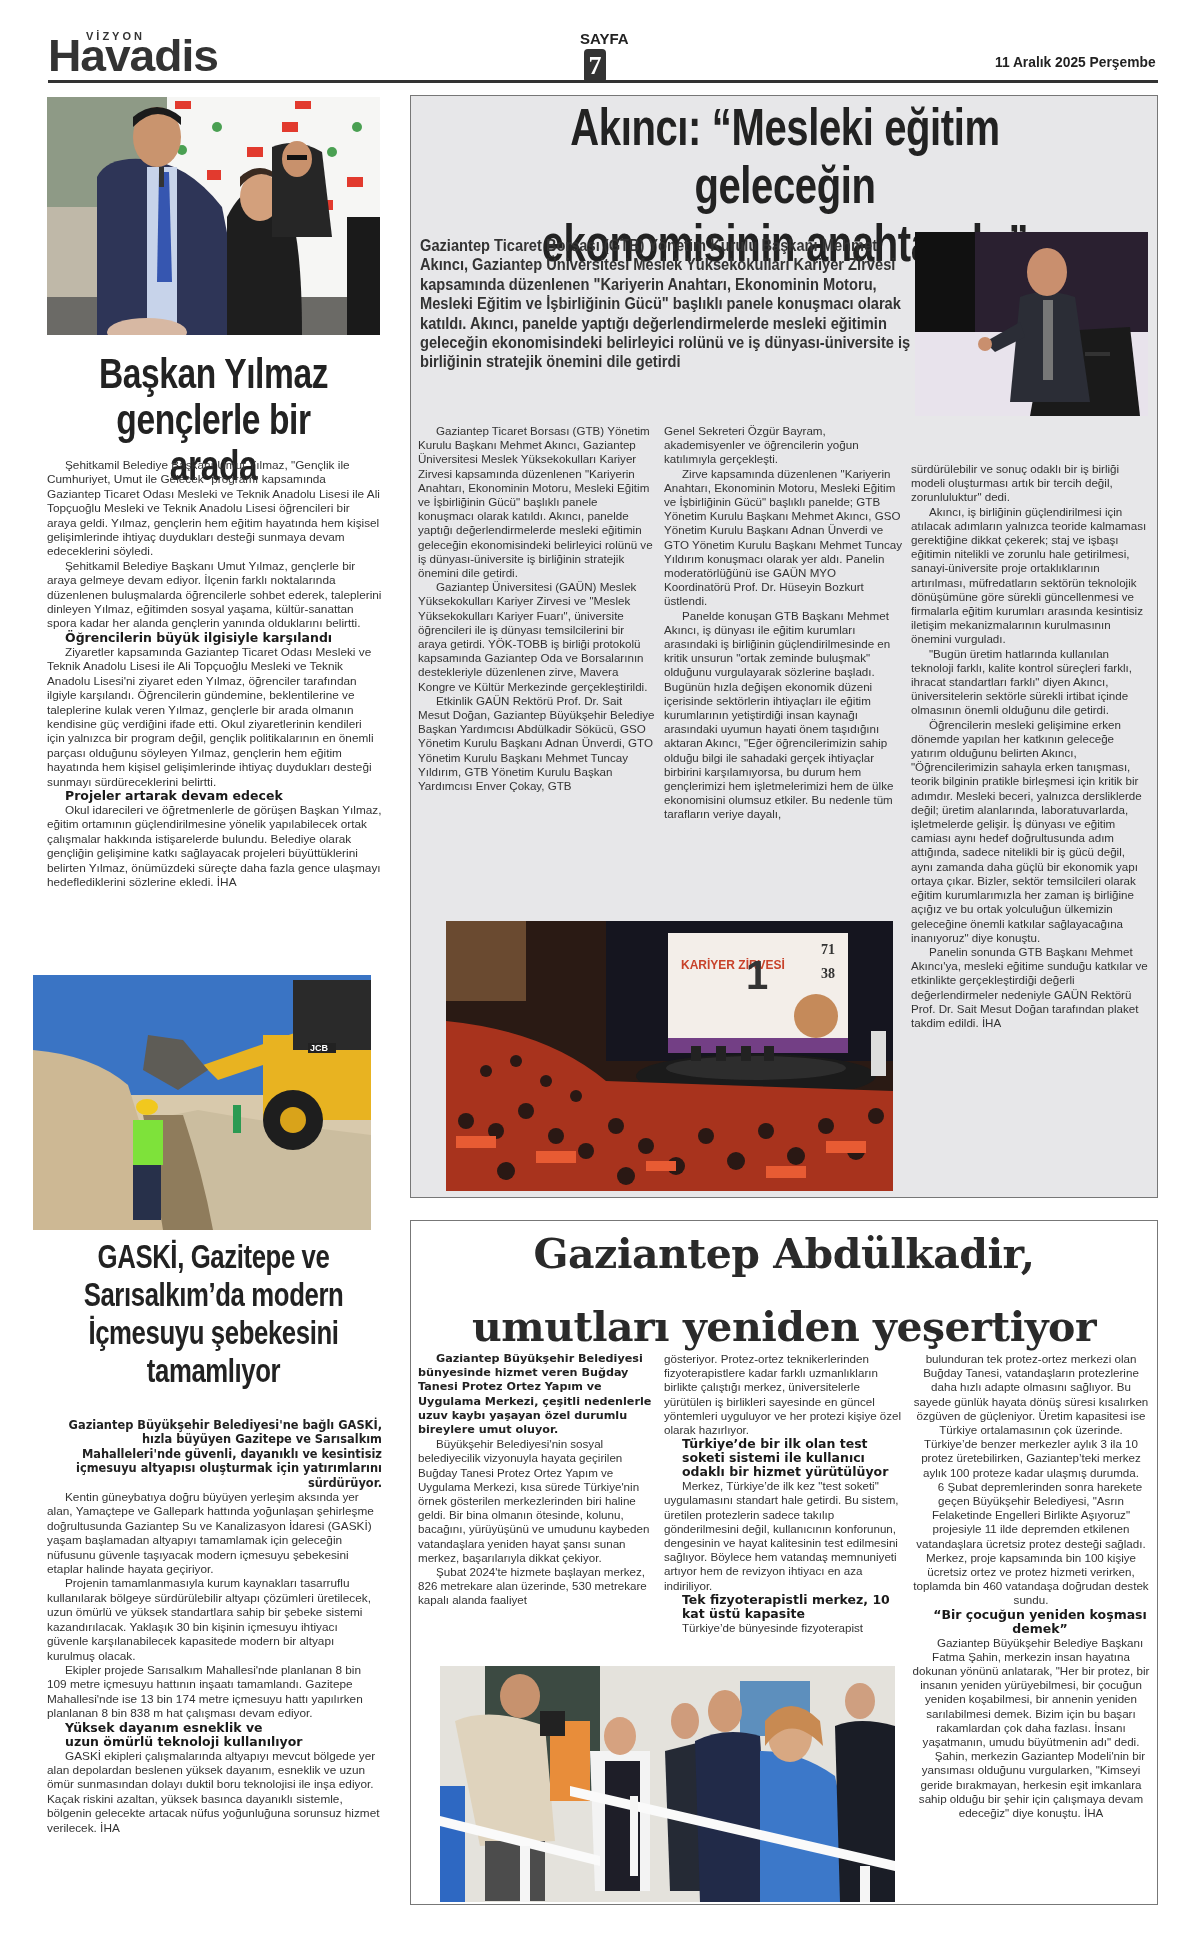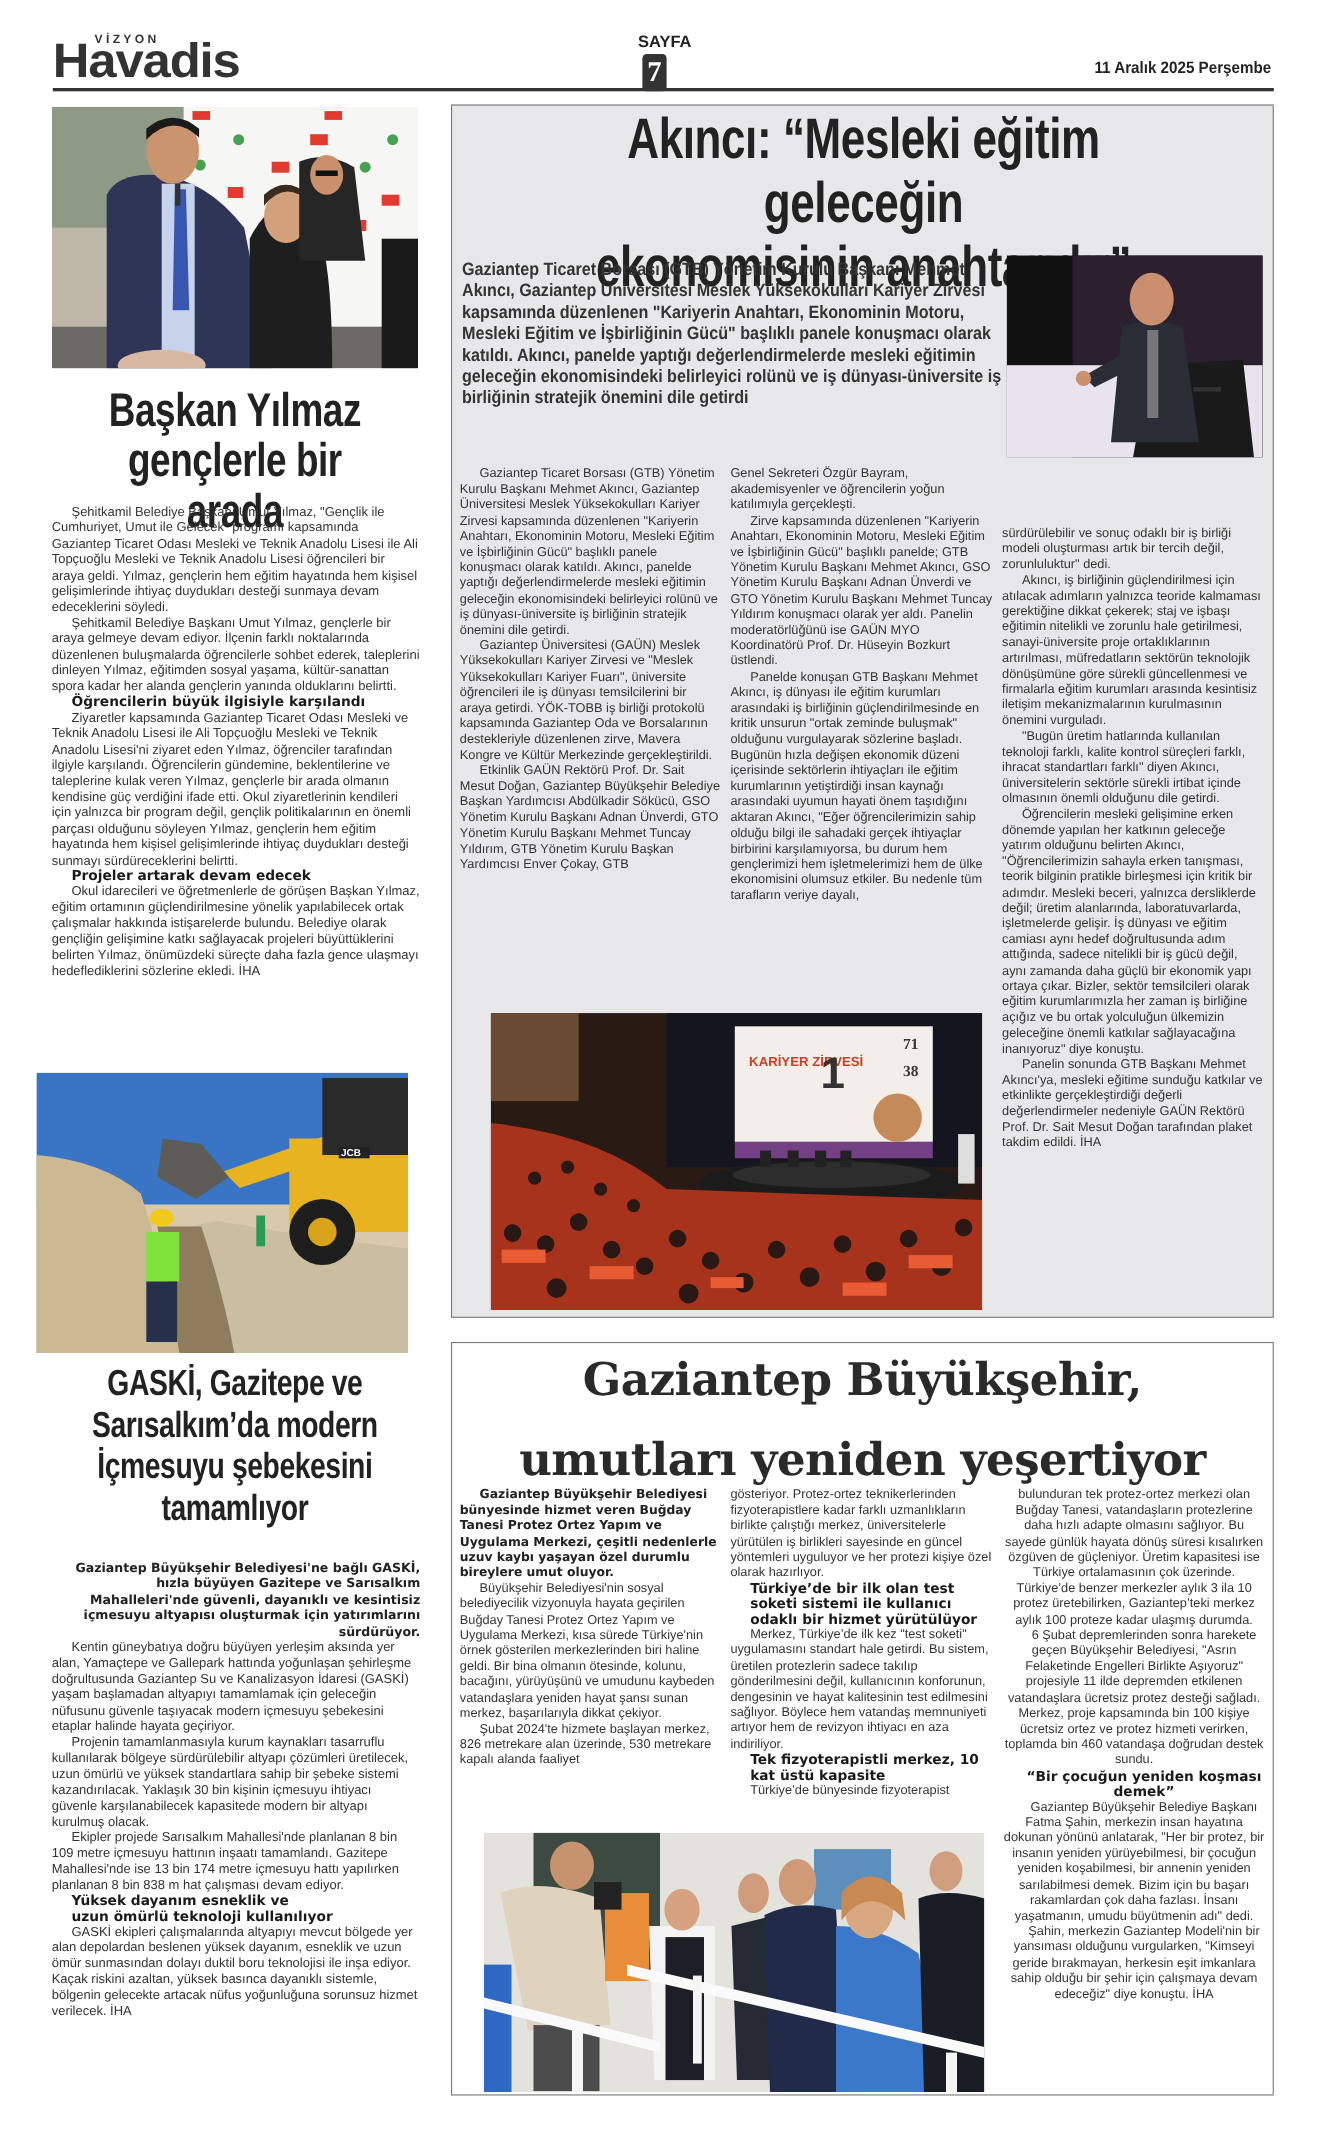--- a/index.html
+++ b/index.html
@@ -163,21 +163,21 @@
 <div class="abs body-text" style="left:418px;top:424px;width:238px;">
   <p>Gaziantep Ticaret Borsası (GTB) Yönetim Kurulu Başkanı Mehmet Akıncı, Gaziantep Üniversitesi Meslek Yüksekokulları Kariyer Zirvesi kapsamında düzenlenen "Kariyerin Anahtarı, Ekonominin Motoru, Mesleki Eğitim ve İşbirliğinin Gücü" başlıklı panele konuşmacı olarak katıldı. Akıncı, panelde yaptığı değerlendirmelerde mesleki eğitimin geleceğin ekonomisindeki belirleyici rolünü ve iş dünyası-üniversite iş birliğinin stratejik önemini dile getirdi.</p>
   <p>Gaziantep Üniversitesi (GAÜN) Meslek Yüksekokulları Kariyer Zirvesi ve "Meslek Yüksekokulları Kariyer Fuarı", üniversite öğrencileri ile iş dünyası temsilcilerini bir araya getirdi. YÖK-TOBB iş birliği protokolü kapsamında Gaziantep Oda ve Borsalarının destekleriyle düzenlenen zirve, Mavera Kongre ve Kültür Merkezinde gerçekleştirildi.</p>
   <p>Etkinlik GAÜN Rektörü Prof. Dr. Sait Mesut Doğan, Gaziantep Büyükşehir Belediye Başkan Yardımcısı Abdülkadir Sökücü, GSO Yönetim Kurulu Başkanı Adnan Ünverdi, GTO Yönetim Kurulu Başkanı Mehmet Tuncay Yıldırım, GTB Yönetim Kurulu Başkan Yardımcısı Enver Çokay, GTB</p>
 </div>
 <div class="abs body-text" style="left:664px;top:424px;width:238px;">
   <p class="noind">Genel Sekreteri Özgür Bayram, akademisyenler ve öğrencilerin yoğun katılımıyla gerçekleşti.</p>
   <p>Zirve kapsamında düzenlenen "Kariyerin Anahtarı, Ekonominin Motoru, Mesleki Eğitim ve İşbirliğinin Gücü" başlıklı panelde; GTB Yönetim Kurulu Başkanı Mehmet Akıncı, GSO Yönetim Kurulu Başkanı Adnan Ünverdi ve GTO Yönetim Kurulu Başkanı Mehmet Tuncay Yıldırım konuşmacı olarak yer aldı. Panelin moderatörlüğünü ise GAÜN MYO Koordinatörü Prof. Dr. Hüseyin Bozkurt üstlendi.</p>
   <p>Panelde konuşan GTB Başkanı Mehmet Akıncı, iş dünyası ile eğitim kurumları arasındaki iş birliğinin güçlendirilmesinde en kritik unsurun "ortak zeminde buluşmak" olduğunu vurgulayarak sözlerine başladı. Bugünün hızla değişen ekonomik düzeni içerisinde sektörlerin ihtiyaçları ile eğitim kurumlarının yetiştirdiği insan kaynağı arasındaki uyumun hayati önem taşıdığını aktaran Akıncı, "Eğer öğrencilerimizin sahip olduğu bilgi ile sahadaki gerçek ihtiyaçlar birbirini karşılamıyorsa, bu durum hem gençlerimizi hem işletmelerimizi hem de ülke ekonomisini olumsuz etkiler. Bu nedenle tüm tarafların veriye dayalı,</p>
 </div>
-<div class="abs body-text" style="left:911px;top:462px;width:238px;margin-top:16px;">
+<div class="abs body-text" style="left:911px;top:462px;width:238px;">
   <p class="noind">sürdürülebilir ve sonuç odaklı bir iş birliği modeli oluşturması artık bir tercih değil, zorunluluktur" dedi.</p>
   <p>Akıncı, iş birliğinin güçlendirilmesi için atılacak adımların yalnızca teoride kalmaması gerektiğine dikkat çekerek; staj ve işbaşı eğitimin nitelikli ve zorunlu hale getirilmesi, sanayi-üniversite proje ortaklıklarının artırılması, müfredatların sektörün teknolojik dönüşümüne göre sürekli güncellenmesi ve firmalarla eğitim kurumları arasında kesintisiz iletişim mekanizmalarının kurulmasının önemini vurguladı.</p>
   <p>"Bugün üretim hatlarında kullanılan teknoloji farklı, kalite kontrol süreçleri farklı, ihracat standartları farklı" diyen Akıncı, üniversitelerin sektörle sürekli irtibat içinde olmasının önemli olduğunu dile getirdi.</p>
   <p>Öğrencilerin mesleki gelişimine erken dönemde yapılan her katkının geleceğe yatırım olduğunu belirten Akıncı, "Öğrencilerimizin sahayla erken tanışması, teorik bilginin pratikle birleşmesi için kritik bir adımdır. Mesleki beceri, yalnızca dersliklerde değil; üretim alanlarında, laboratuvarlarda, işletmelerde gelişir. İş dünyası ve eğitim camiası aynı hedef doğrultusunda adım attığında, sadece nitelikli bir iş gücü değil, aynı zamanda daha güçlü bir ekonomik yapı ortaya çıkar. Bizler, sektör temsilcileri olarak eğitim kurumlarımızla her zaman iş birliğine açığız ve bu ortak yolculuğun ülkemizin geleceğine önemli katkılar sağlayacağına inanıyoruz" diye konuştu.</p>
   <p>Panelin sonunda GTB Başkanı Mehmet Akıncı'ya, mesleki eğitime sunduğu katkılar ve etkinlikte gerçekleştirdiği değerli değerlendirmeler nedeniyle GAÜN Rektörü Prof. Dr. Sait Mesut Doğan tarafından plaket takdim edildi. İHA</p>
 </div>
 
 <div class="photo" style="left:446px;top:921px;width:447px;height:270px;">
   <svg viewBox="0 0 447 270" preserveAspectRatio="none">
     <rect width="447" height="270" fill="#2a1a14"></rect>
@@ -228,21 +228,21 @@
         <rect x="90" y="230" width="40" height="12"></rect>
         <rect x="200" y="240" width="30" height="10"></rect>
         <rect x="320" y="245" width="40" height="12"></rect>
         <rect x="380" y="220" width="40" height="12"></rect>
       </g>
   </svg>
 </div>
 
 <div class="abs box-gazi"></div>
 <div class="abs" style="left:412px;top:1228px;width:744px;">
-  <div class="h-slab" style="font-size:41px;line-height:53px;">Gaziantep Büyükşehir,</div>
+  <div class="h-slab" style="font-size:41px;line-height:53px;">Gaziantep Abdülkadir,</div>
   <div class="h-slab" style="font-size:41px;line-height:53px;margin-top:20px;">umutları yeniden yeşertiyor</div>
 </div>
 
 <div class="abs body-text" style="left:418px;top:1352px;width:236px;">
   <p class="lead" style="font-family:'DejaVu Sans',sans-serif;font-size:11.2px;line-height:14.2px;">Gaziantep Büyükşehir Belediyesi bünyesinde hizmet veren Buğday Tanesi Protez Ortez Yapım ve Uygulama Merkezi, çeşitli nedenlerle uzuv kaybı yaşayan özel durumlu bireylere umut oluyor.</p>
   <p>Büyükşehir Belediyesi'nin sosyal belediyecilik vizyonuyla hayata geçirilen Buğday Tanesi Protez Ortez Yapım ve Uygulama Merkezi, kısa sürede Türkiye'nin örnek gösterilen merkezlerinden biri haline geldi. Bir bina olmanın ötesinde, kolunu, bacağını, yürüyüşünü ve umudunu kaybeden vatandaşlara yeniden hayat şansı sunan merkez, başarılarıyla dikkat çekiyor.</p>
   <p>Şubat 2024'te hizmete başlayan merkez, 826 metrekare alan üzerinde, 530 metrekare kapalı alanda faaliyet</p>
 </div>
 <div class="abs body-text" style="left:664px;top:1352px;width:240px;">
   <p class="noind">gösteriyor. Protez-ortez teknikerlerinden fizyoterapistlere kadar farklı uzmanlıkların birlikte çalıştığı merkez, üniversitelerle yürütülen iş birlikleri sayesinde en güncel yöntemleri uyguluyor ve her protezi kişiye özel olarak hazırlıyor.</p>

